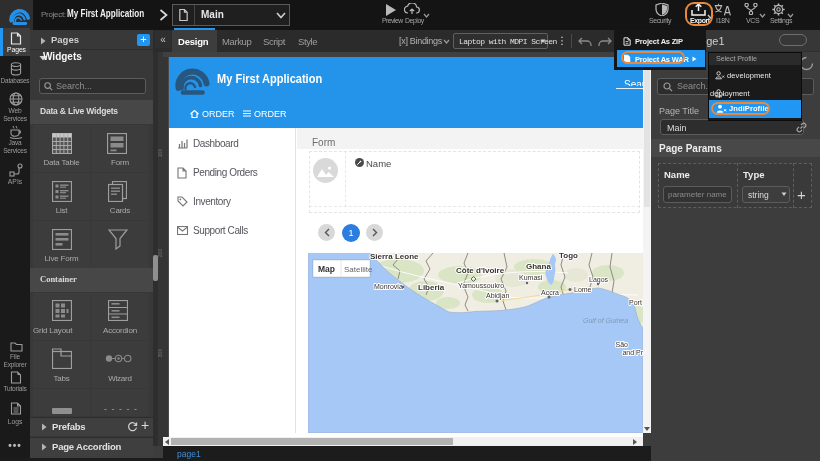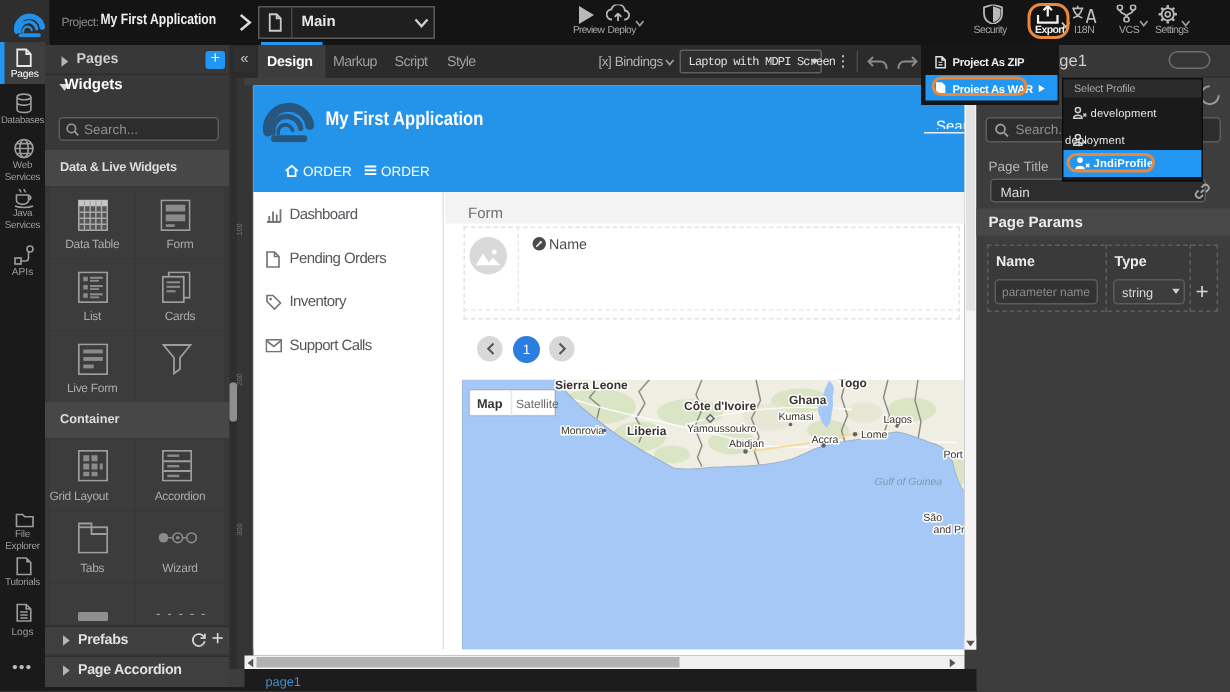--- a/index.html
+++ b/index.html
@@ -235,21 +235,21 @@
           <rect x="3.5" y="14" width="7" height="2.6"></rect>
         </g>
       </svg>
 <span class="abs" style="left:33px;top:254px;width:57px;text-align:center;font-size:8px;color:#ababab;letter-spacing:-0.2px;">Live Form</span>
 <svg class="abs" style="left:108px;top:229px;" width="20" height="21" viewBox="0 0 20 21">
         <path d="M1 1 H19 L12 9.5 V17 L8 20 V9.5 Z" fill="none" stroke="#9e9e9e" stroke-width="1.2"></path>
       </svg>
 <span class="abs" style="left:91px;top:254px;width:58px;text-align:center;font-size:8px;color:#ababab;letter-spacing:-0.2px;margin-top:24px;">Live Filter</span>
 
 <div class="abs" style="left:30px;top:268px;width:123px;height:24px;background:#474747;"></div>
-<span class="abs" style="left:40px;top:274px;font-size:8.5px;font-weight:bold;color:#dcdcdc;">Container</span>
+<span class="abs" style="left:40px;top:274px;font-size:8.5px;font-weight:bold;color:#dcdcdc;font-family:Liberation Serif, serif;">Container</span>
 
 <div class="abs" style="left:33px;top:293px;width:57px;height:47px;background:#3c3c3c;"></div>
 <div class="abs" style="left:91px;top:293px;width:58px;height:47px;background:#3c3c3c;"></div>
 <svg class="abs" style="left:52px;top:300px;" width="20" height="21" viewBox="0 0 20 21">
         <rect x="0.5" y="0.5" width="19" height="20" fill="none" stroke="#9e9e9e" stroke-width="1.2"></rect>
         <g fill="#8b8b8b">
           <rect x="3.5" y="3.5" width="4" height="4"></rect>
           <rect x="9" y="3.5" width="4" height="4"></rect>
           <rect x="3.5" y="9" width="4" height="4"></rect>
           <rect x="9" y="9" width="4" height="4"></rect>

